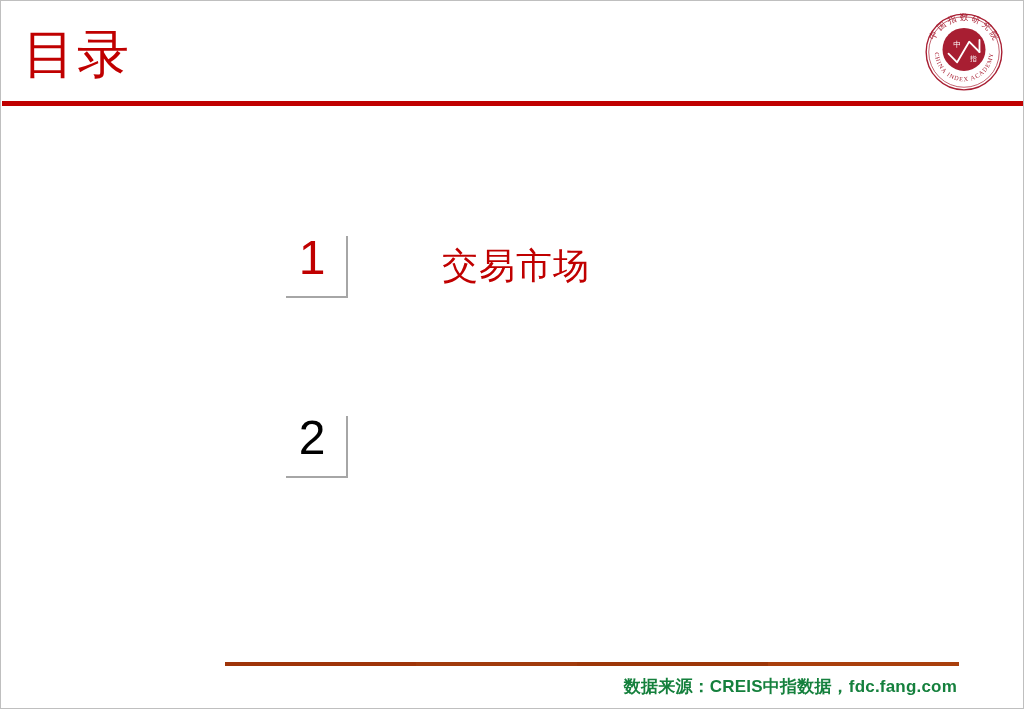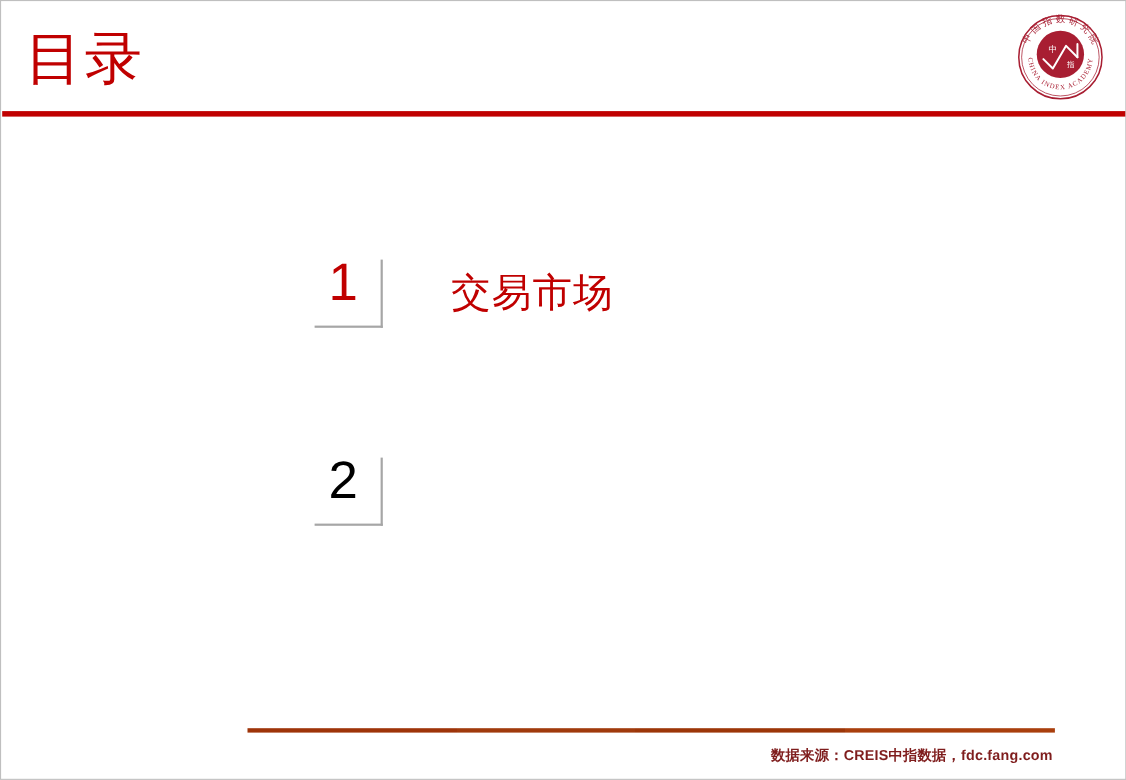--- a/index.html
+++ b/index.html
@@ -93,21 +93,21 @@
     top: -6px;
     text-align: center;
     font-size: 48px;
     line-height: 56px;
     font-weight: 400;
   }
   .num.red   { color: #C00000; }
   .num.black { color: #000000; }
 
   .toc-label {
-    margin-left: 62px;
+    margin-left: 94px;
     font-size: 36px;
     line-height: 56px;
     letter-spacing: 1px;
     white-space: nowrap;
     font-weight: 400;
     padding-top: 2px;
   }
   .toc-label.red   { color: #C00000; }
   .toc-label.black { color: #000000; }
 
@@ -126,24 +126,24 @@
         #a03a0c 48%,
         #9c3608 48%,
         #9c3608 74%,
         #a93f0d 74%,
         #a93f0d 100%);
   }
   .footer-note {
     position: absolute;
     right: 66px;
     top: 674px;
-    font-size: 13px;
+    font-size: 17px;
     line-height: 24px;
     font-weight: bold;
-    color: #7f1d1d;
+    color: #15803d;
     white-space: nowrap;
     letter-spacing: 0.2px;
   }
 </style>
 </head>
 <body>
 
 <div class="slide">
 
   <div class="header">

